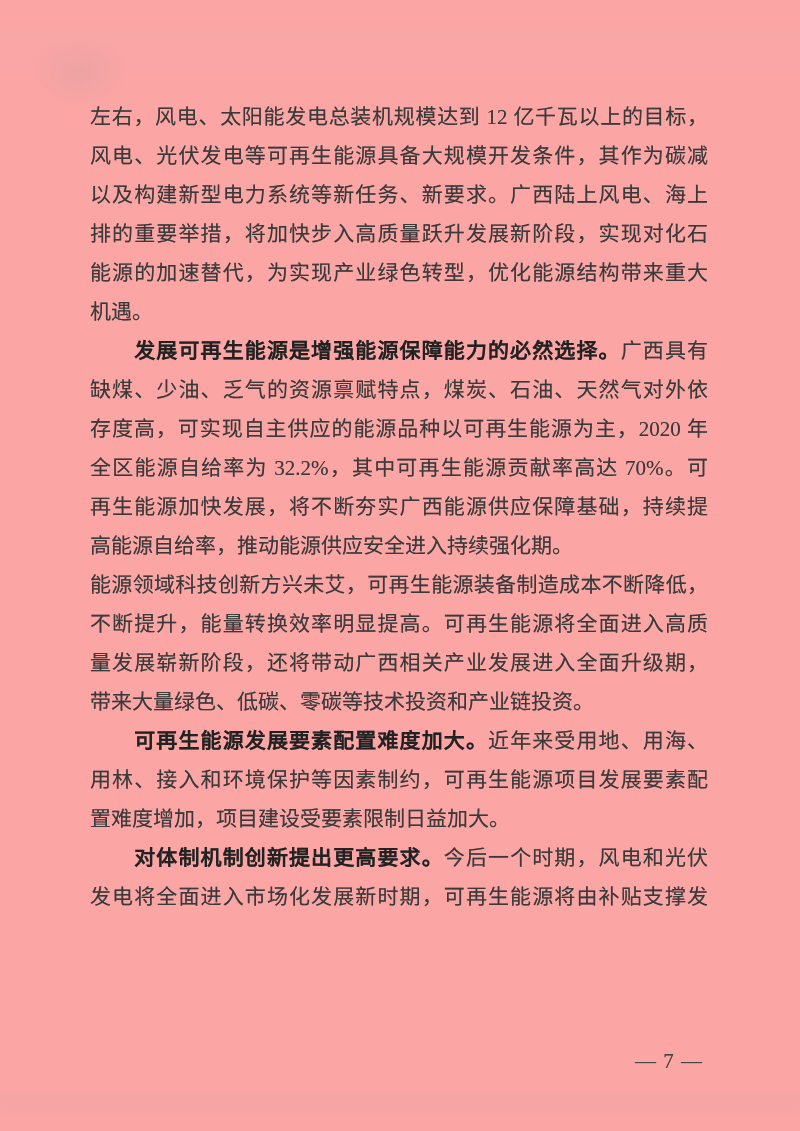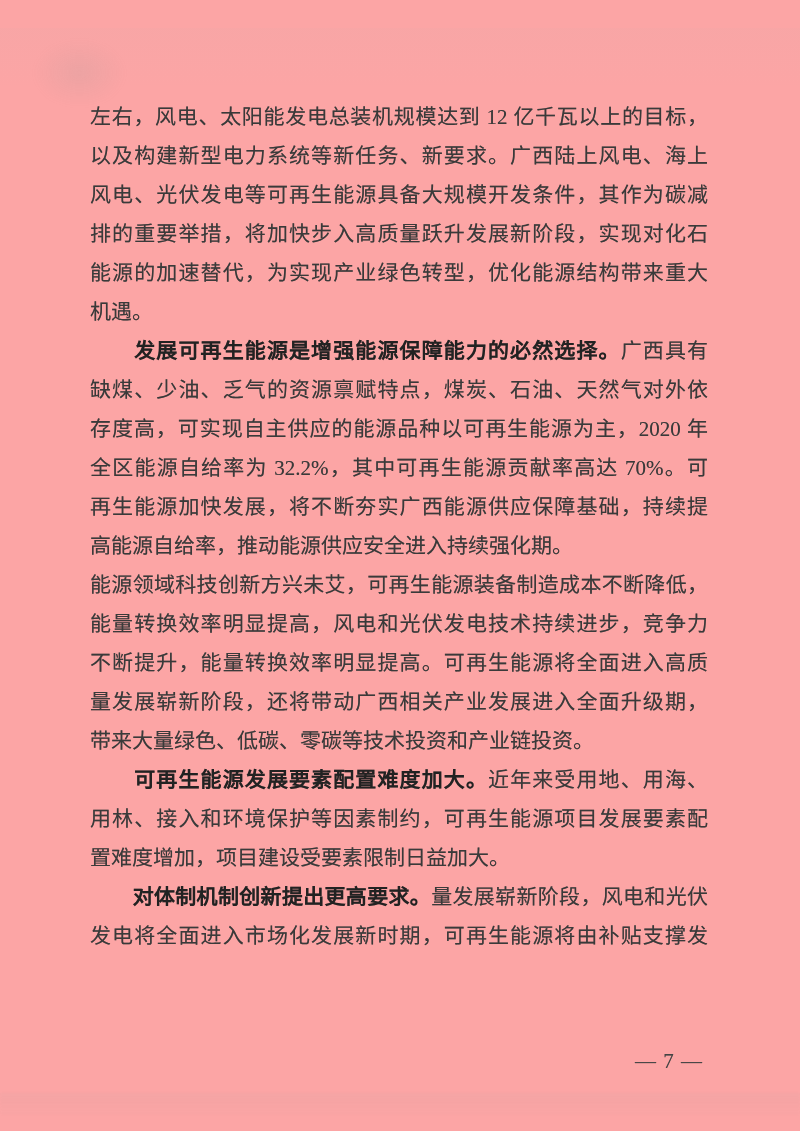--- a/index.html
+++ b/index.html
@@ -80,37 +80,36 @@
 </head>
 <body>
 
 <div class="page">
   <div class="smudge-tl"></div>
   <div class="band-top"></div>
   <div class="band-bottom"></div>
 
   <div class="doc-body" id="doc-body">
       <div class="line just"><span class="seg">左右，风电、太阳能发电总装机规模达到 12 亿千瓦以上的目标，</span></div>
+      <div class="line just"><span class="seg">风电、光伏发电等可再生能源具备大规模开发条件，其作为碳减</span></div>
       <div class="line just"><span class="seg">以及构建新型电力系统等新任务、新要求。广西陆上风电、海上</span></div>
-      <div class="line just"><span class="seg">风电、光伏发电等可再生能源具备大规模开发条件，其作为碳减</span></div>
       <div class="line just"><span class="seg">排的重要举措，将加快步入高质量跃升发展新阶段，实现对化石</span></div>
       <div class="line just"><span class="seg">能源的加速替代，为实现产业绿色转型，优化能源结构带来重大</span></div>
       <div class="line"><span class="seg">机遇。</span></div>
       <div class="line just"><span class="seg">　　</span><span class="seg bold">发展可再生能源是增强能源保障能力的必然选择。</span><span class="seg">广西具有</span></div>
       <div class="line just"><span class="seg">缺煤、少油、乏气的资源禀赋特点，煤炭、石油、天然气对外依</span></div>
       <div class="line just"><span class="seg">存度高，可实现自主供应的能源品种以可再生能源为主，2020 年</span></div>
       <div class="line just"><span class="seg">全区能源自给率为 32.2%，其中可再生能源贡献率高达 70%。可</span></div>
       <div class="line just"><span class="seg">再生能源加快发展，将不断夯实广西能源供应保障基础，持续提</span></div>
       <div class="line"><span class="seg">高能源自给率，推动能源供应安全进入持续强化期。</span></div>
       <div class="line just"><span class="seg">能源领域科技创新方兴未艾，可再生能源装备制造成本不断降低，</span></div>
-      <div class="line just"><span class="seg">能量转换效率明显提高，风电和光伏发电技术持续进步，竞争力</span></div>
       <div class="line just"><span class="seg">不断提升，能量转换效率明显提高。可再生能源将全面进入高质</span></div>
       <div class="line just"><span class="seg">量发展崭新阶段，还将带动广西相关产业发展进入全面升级期，</span></div>
       <div class="line"><span class="seg">带来大量绿色、低碳、零碳等技术投资和产业链投资。</span></div>
       <div class="line just"><span class="seg">　　</span><span class="seg bold">可再生能源发展要素配置难度加大。</span><span class="seg">近年来受用地、用海、</span></div>
       <div class="line just"><span class="seg">用林、接入和环境保护等因素制约，可再生能源项目发展要素配</span></div>
       <div class="line"><span class="seg">置难度增加，项目建设受要素限制日益加大。</span></div>
-      <div class="line just"><span class="seg">　　</span><span class="seg bold">对体制机制创新提出更高要求。</span><span class="seg">量发展崭新阶段，风电和光伏</span></div>
+      <div class="line just"><span class="seg">　　</span><span class="seg bold">对体制机制创新提出更高要求。</span><span class="seg">今后一个时期，风电和光伏</span></div>
       <div class="line just"><span class="seg">发电将全面进入市场化发展新时期，可再生能源将由补贴支撑发</span></div>
     </div>
 
   <div class="page-number">— 7 —</div>
 </div>
 
 </body></html>

